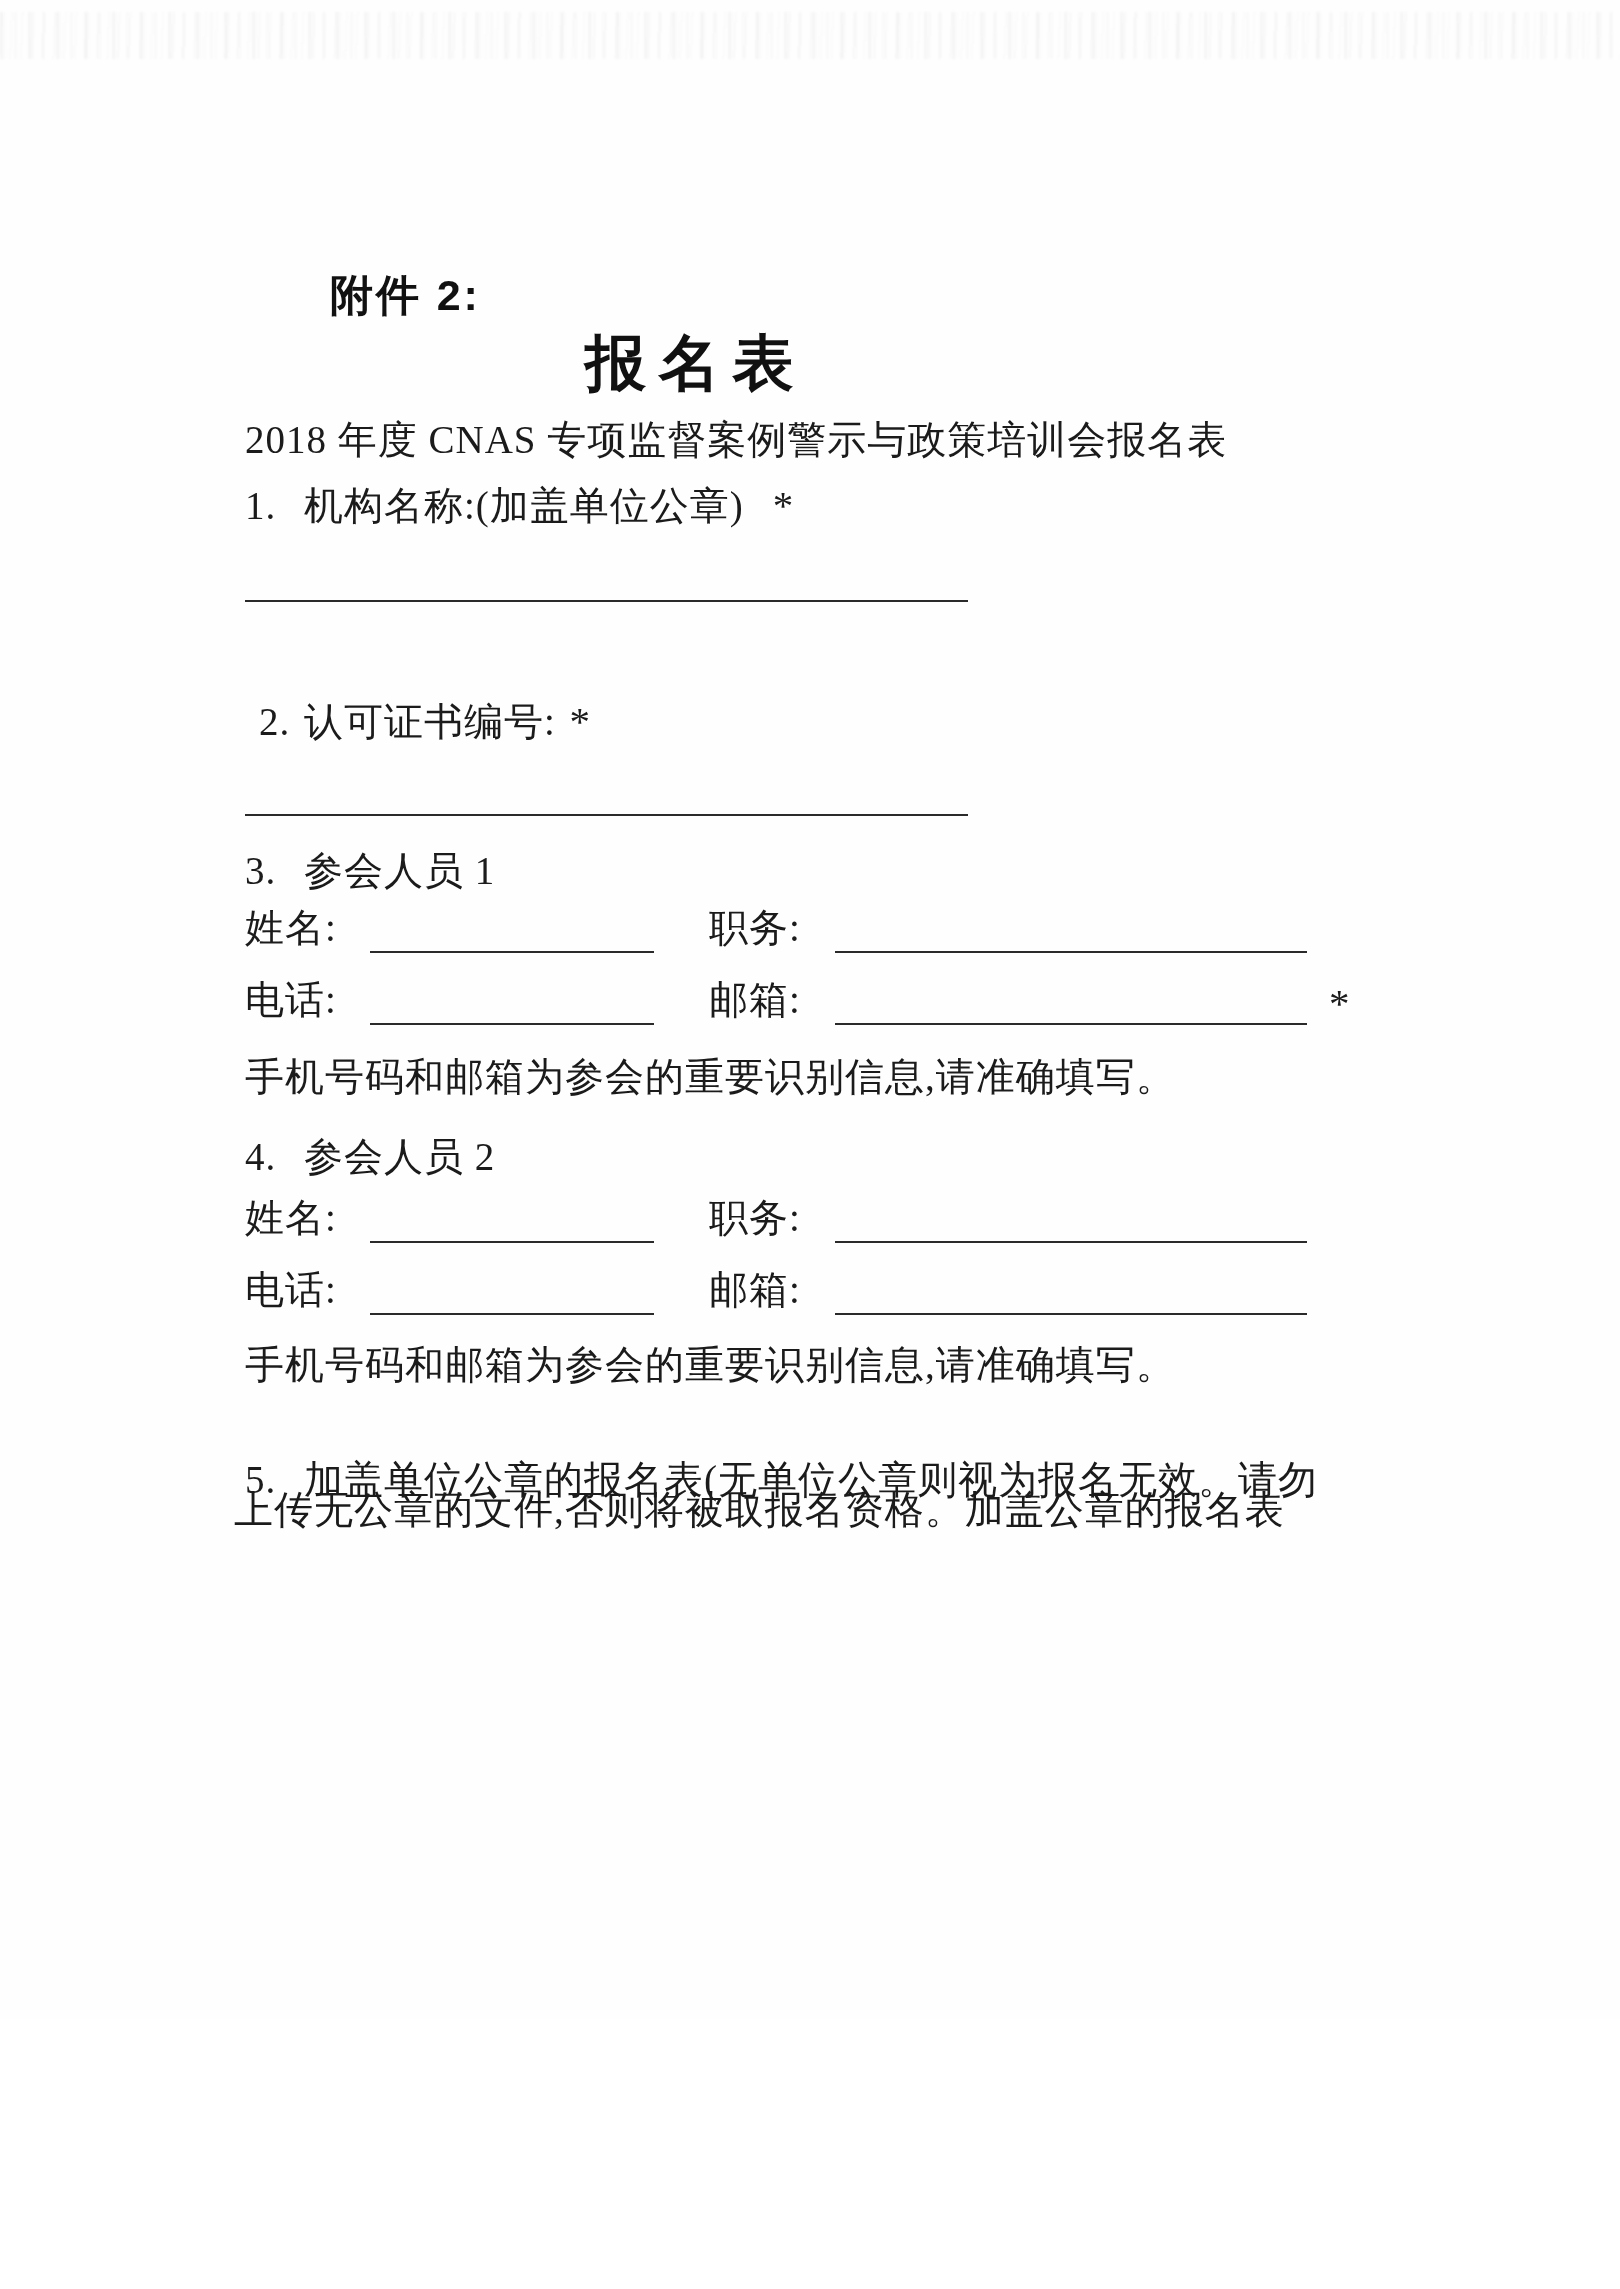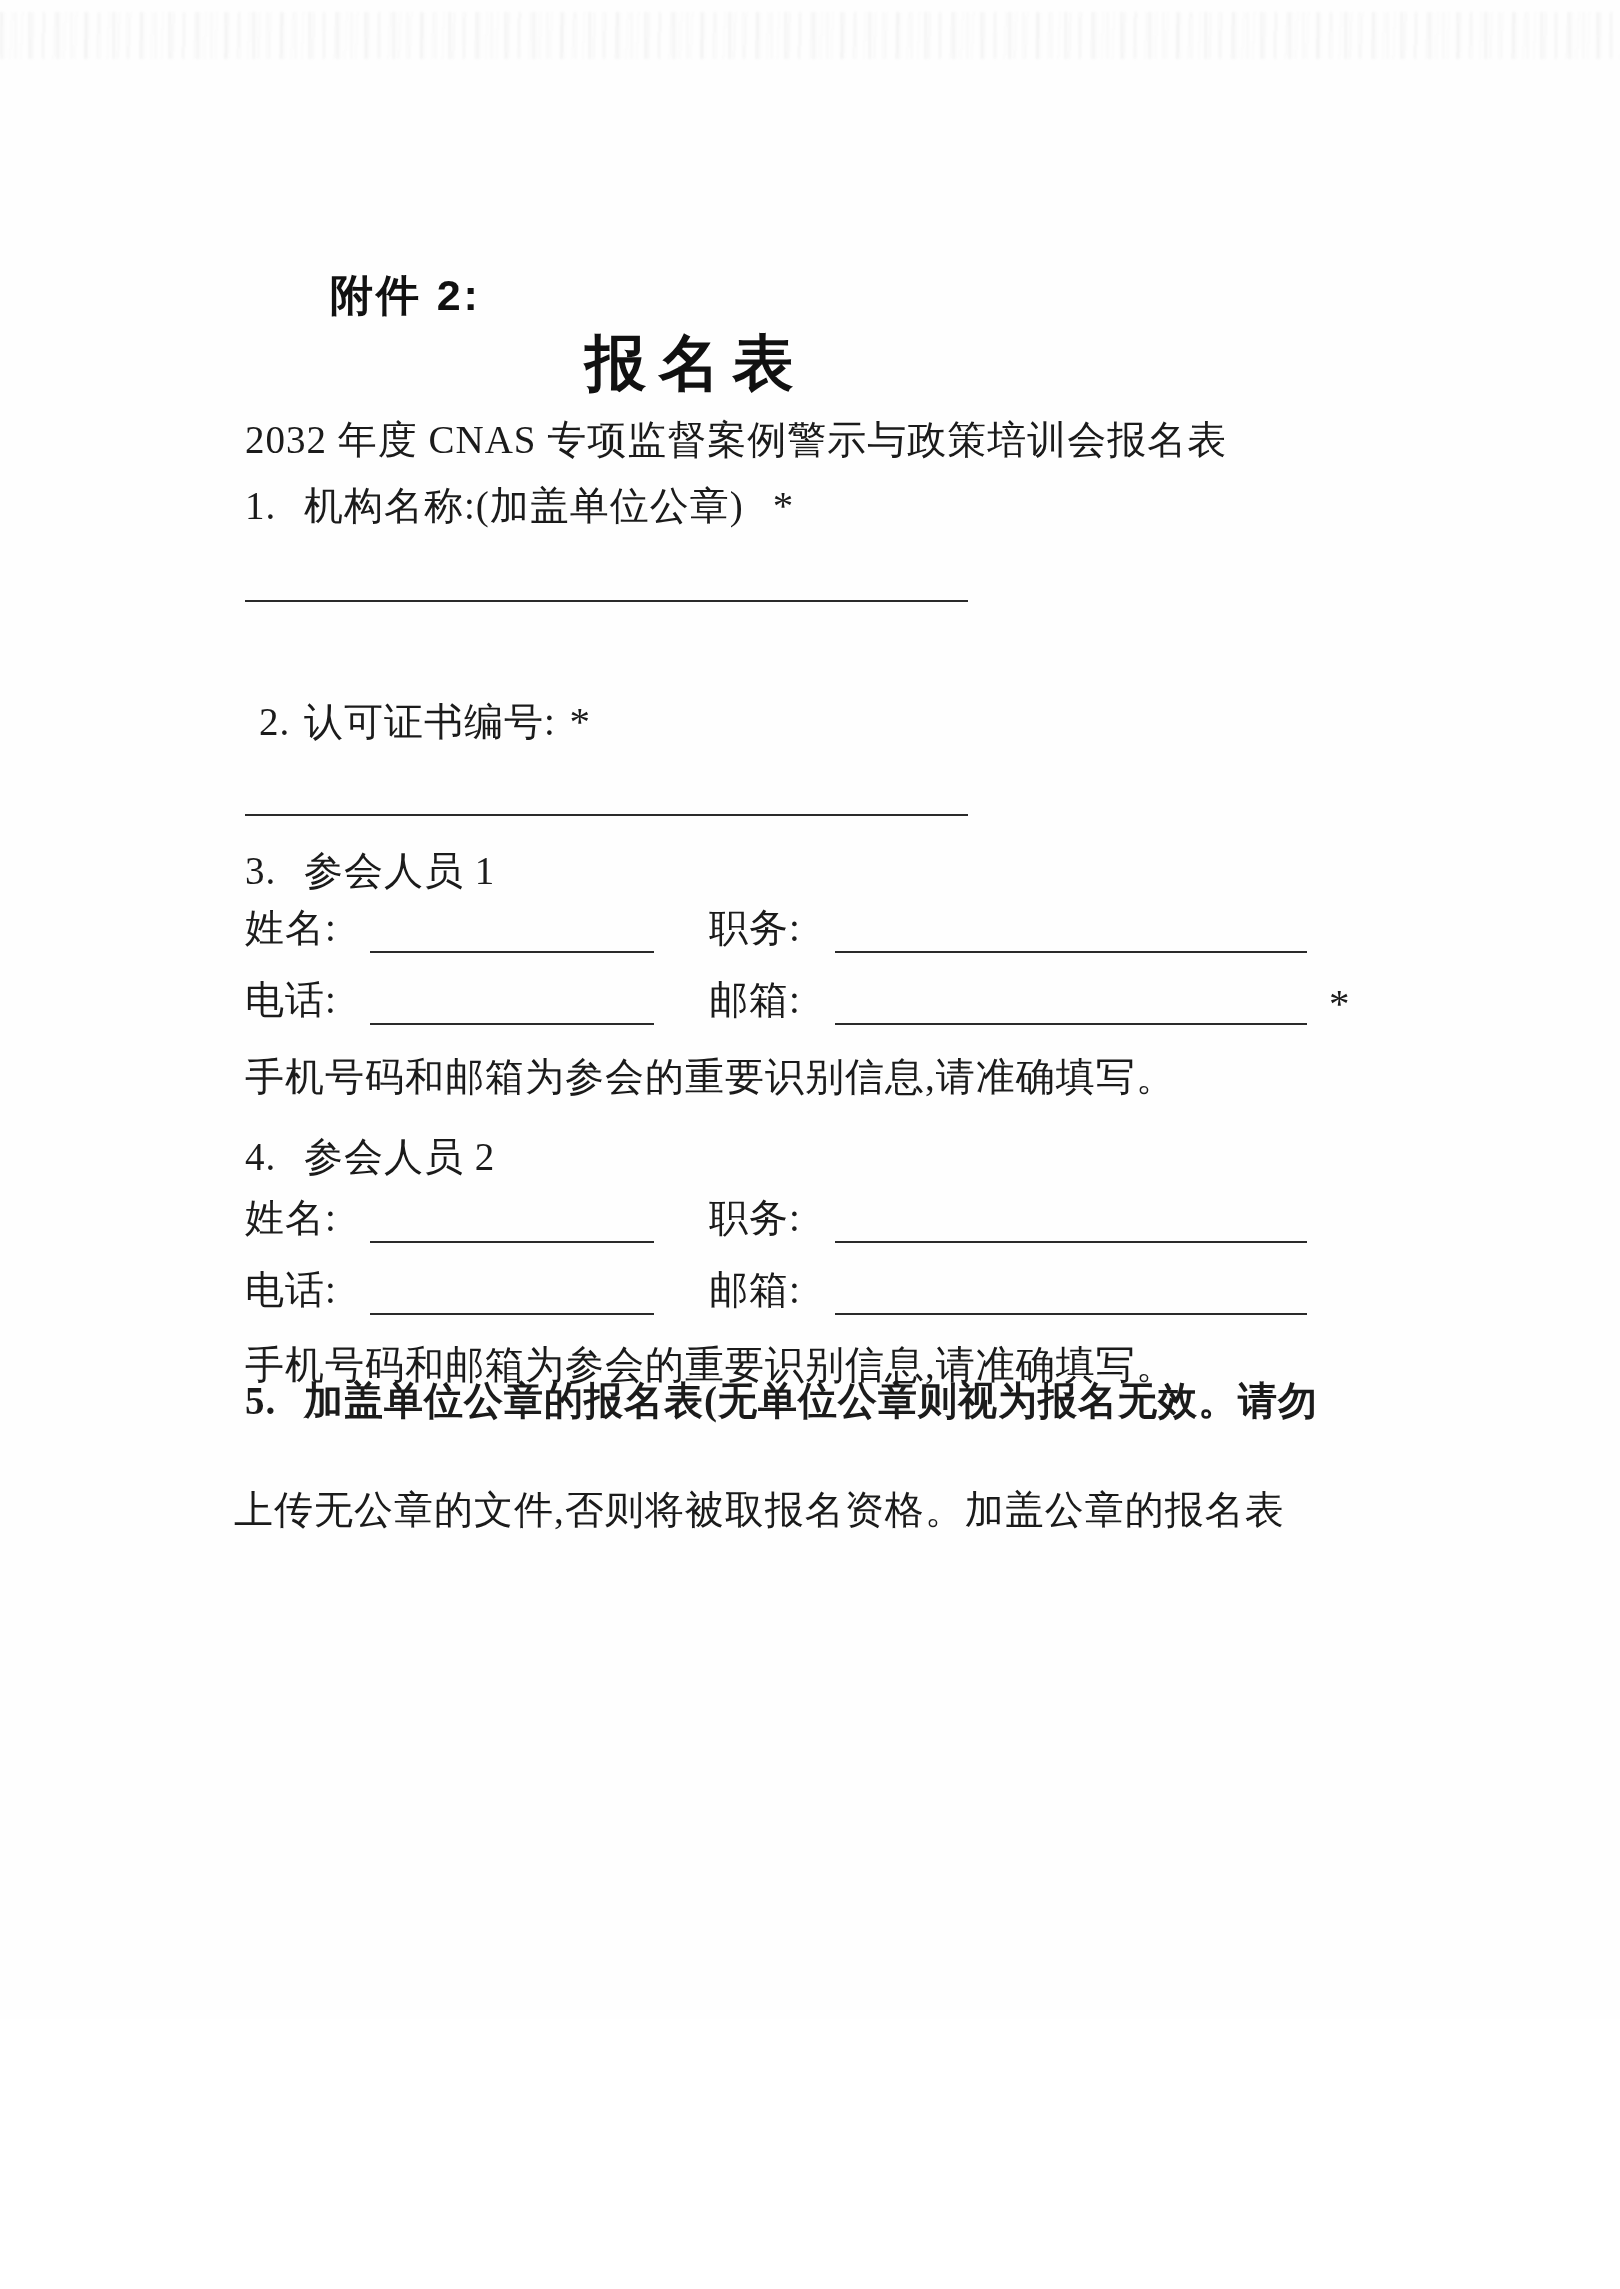--- a/index.html
+++ b/index.html
@@ -83,21 +83,21 @@
 
 <div class="page">
 
   <div class="noise-band noise-top"></div>
   <div class="noise-band noise-bottom"></div>
 
   <div class="heading attach" style="left:330px; top:267px;">附件 2:</div>
 
   <div class="heading doc-title" style="left:565px; top:323px;">报名表</div>
 
-  <div class="line" style="left:245px; top:418px;">2032 年度 CNAS 专项监督案例警示与政策培训会报名表</div>
+  <div class="line" style="left:245px; top:418px;">2018 年度 CNAS 专项监督案例警示与政策培训会报名表</div>
 
   <div class="line" style="left:245px; top:482px;">
     <span class="num">1.</span><span>机构名称:(加盖单位公章)</span><span class="required gap-wide">*</span>
   </div>
   <div class="rule" style="left:245px; top:600px; width:723px;"></div>
 
   <div class="line" style="left:245px; top:698px;text-align:center;">
     <span class="num">2.</span><span>认可证书编号:</span><span class="required gap-narrow">*</span>
   </div>
   <div class="rule" style="left:245px; top:814px; width:723px;"></div>
@@ -128,19 +128,19 @@
   <div class="line" style="left:709px; top:1196px;">职务:</div>
   <div class="blank" style="left:835px; top:1196px; width:472px;"></div>
 
   <div class="line" style="left:245px; top:1268px;">电话:</div>
   <div class="blank" style="left:370px; top:1268px; width:284px;"></div>
   <div class="line" style="left:709px; top:1268px;">邮箱:</div>
   <div class="blank" style="left:835px; top:1268px; width:472px;"></div>
 
   <div class="line" style="left:245px; top:1343px;">手机号码和邮箱为参会的重要识别信息,请准确填写。</div>
 
-  <div class="line" style="left:245px; top:1379px;font-weight:bold;">
+  <div class="line" style="left:245px; top:1458px;">
     <span class="num">5.</span><span>加盖单位公章的报名表(无单位公章则视为报名无效。请勿</span>
   </div>
   <div class="line" style="left:234px; top:1488px;font-family:Liberation Serif, serif;">上传无公章的文件,否则将被取报名资格。加盖公章的报名表</div>
 
 </div>
 
 
 </body></html>

